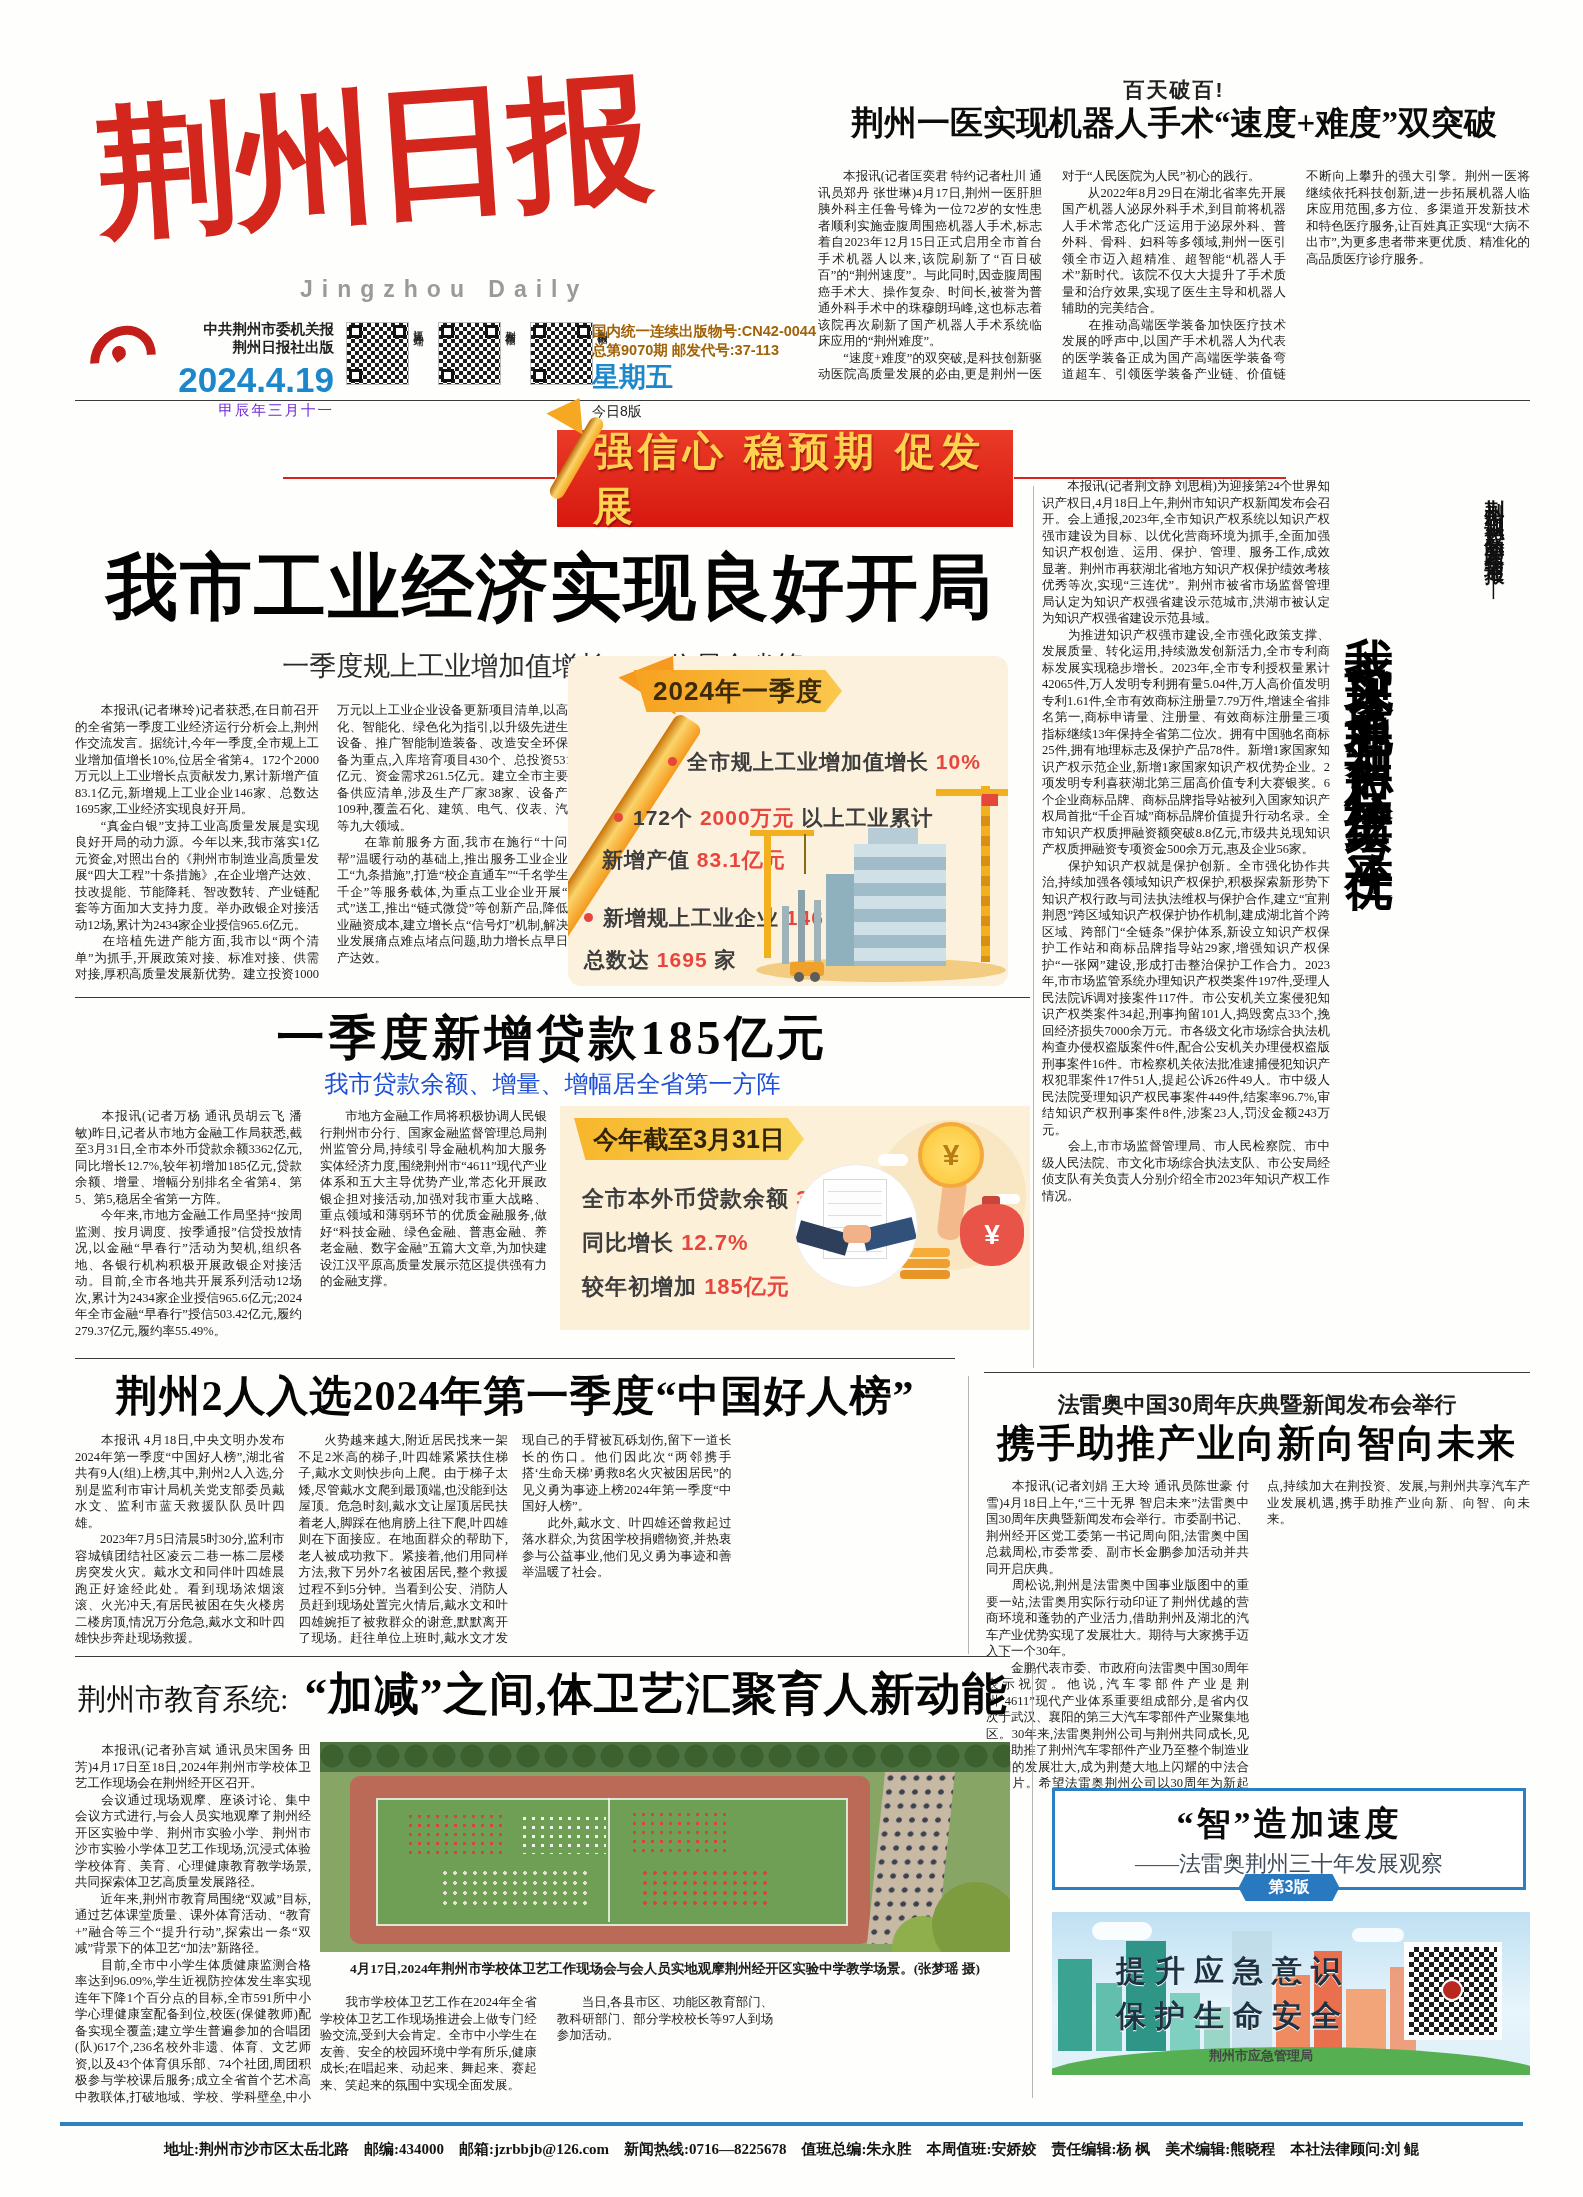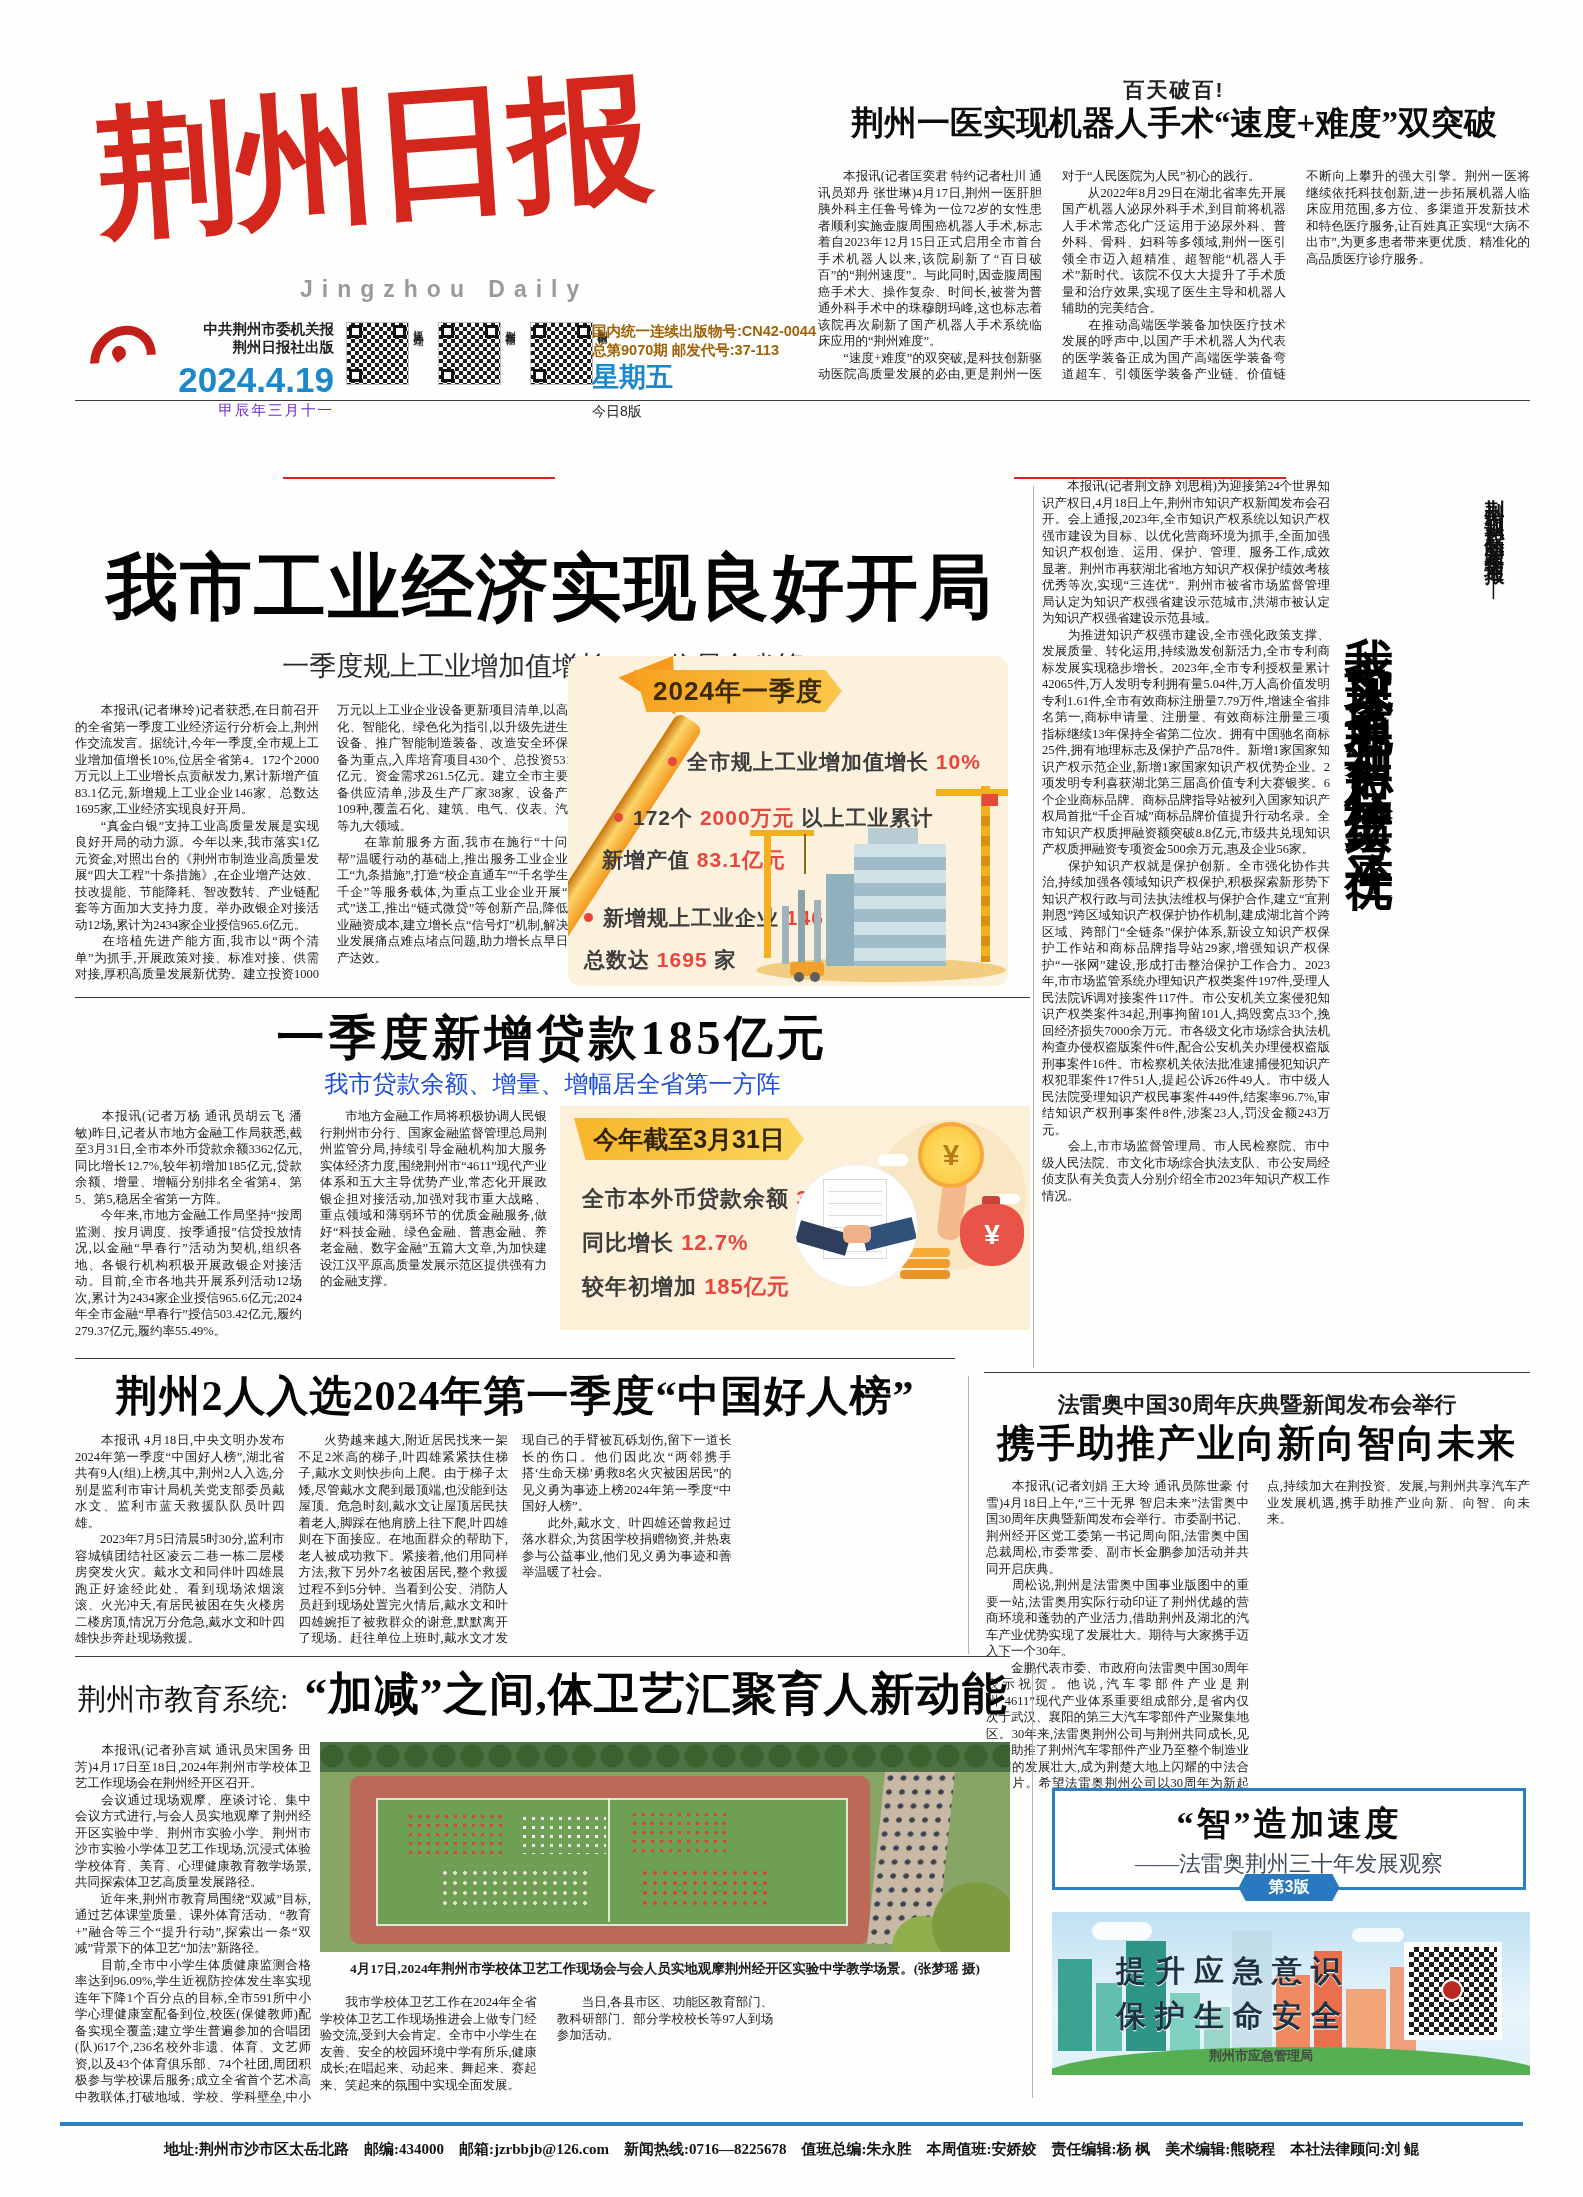--- a/index.html
+++ b/index.html
@@ -281,20 +281,25 @@
   <div class="abs tr-title">荆州一医实现机器人手术“速度+难度”双突破</div>
   <div class="abs body cols3 tr-body">　　本报讯(记者匡奕君 特约记者杜川 通讯员郑丹 张世琳)4月17日,荆州一医肝胆胰外科主任鲁号锋为一位72岁的女性患者顺利实施壶腹周围癌机器人手术,标志着自2023年12月15日正式启用全市首台手术机器人以来,该院刷新了“百日破百”的“荆州速度”。与此同时,因壶腹周围癌手术大、操作复杂、时间长,被誉为普通外科手术中的珠穆朗玛峰,这也标志着该院再次刷新了国产机器人手术系统临床应用的“荆州难度”。
 　　“速度+难度”的双突破,是科技创新驱动医院高质量发展的必由,更是荆州一医对于“人民医院为人民”初心的践行。
 　　从2022年8月29日在湖北省率先开展国产机器人泌尿外科手术,到目前将机器人手术常态化广泛运用于泌尿外科、普外科、骨科、妇科等多领域,荆州一医引领全市迈入超精准、超智能“机器人手术”新时代。该院不仅大大提升了手术质量和治疗效果,实现了医生主导和机器人辅助的完美结合。
 　　在推动高端医学装备加快医疗技术发展的呼声中,以国产手术机器人为代表的医学装备正成为国产高端医学装备弯道超车、引领医学装备产业链、价值链不断向上攀升的强大引擎。荆州一医将继续依托科技创新,进一步拓展机器人临床应用范围,多方位、多渠道开发新技术和特色医疗服务,让百姓真正实现“大病不出市”,为更多患者带来更优质、精准化的高品质医疗诊疗服务。</div>
 
   <div class="abs rule-h rule-header"></div>
 
   <div class="abs banner-line-l"></div>
   <div class="abs banner-line-r"></div>
+  <div class="abs banner">
+    <div class="abs banner-arrow-shaft"></div>
+    <div class="abs banner-arrow-head"></div>
+    <div class="banner-text">强信心 稳预期 促发展</div>
+  </div>
 
   <div class="abs lead-title">我市工业经济实现良好开局</div>
   <div class="abs lead-sub">一季度规上工业增加值增长10%,位居全省第4</div>
   <div class="abs body cols2 lead-body">　　本报讯(记者琳玲)记者获悉,在日前召开的全省第一季度工业经济运行分析会上,荆州作交流发言。据统计,今年一季度,全市规上工业增加值增长10%,位居全省第4。172个2000万元以上工业增长点贡献发力,累计新增产值83.1亿元,新增规上工业企业146家、总数达1695家,工业经济实现良好开局。
 　　“真金白银”支持工业高质量发展是实现良好开局的动力源。今年以来,我市落实1亿元资金,对照出台的《荆州市制造业高质量发展“四大工程”十条措施》,在企业增产达效、技改提能、节能降耗、智改数转、产业链配套等方面加大支持力度。举办政银企对接活动12场,累计为2434家企业授信965.6亿元。
 　　在培植先进产能方面,我市以“两个清单”为抓手,开展政策对接、标准对接、供需对接,厚积高质量发展新优势。建立投资1000万元以上工业企业设备更新项目清单,以高端化、智能化、绿色化为指引,以升级先进生产设备、推广智能制造装备、改造安全环保设备为重点,入库培育项目430个、总投资531.5亿元、资金需求261.5亿元。建立全市主要设备供应清单,涉及生产厂家38家、设备产品109种,覆盖石化、建筑、电气、仪表、汽车等九大领域。
 　　在靠前服务方面,我市在施行“十问十帮”温暖行动的基础上,推出服务工业企业用工“九条措施”,打造“校企直通车”“千名学生访千企”等服务载体,为重点工业企业开展“链式”送工,推出“链式微贷”等创新产品,降低企业融资成本,建立增长点“信号灯”机制,解决企业发展痛点难点堵点问题,助力增长点早日投产达效。</div>
 
   <div class="abs q1box">
     <div class="abs q1-arrow-shaft"></div>

